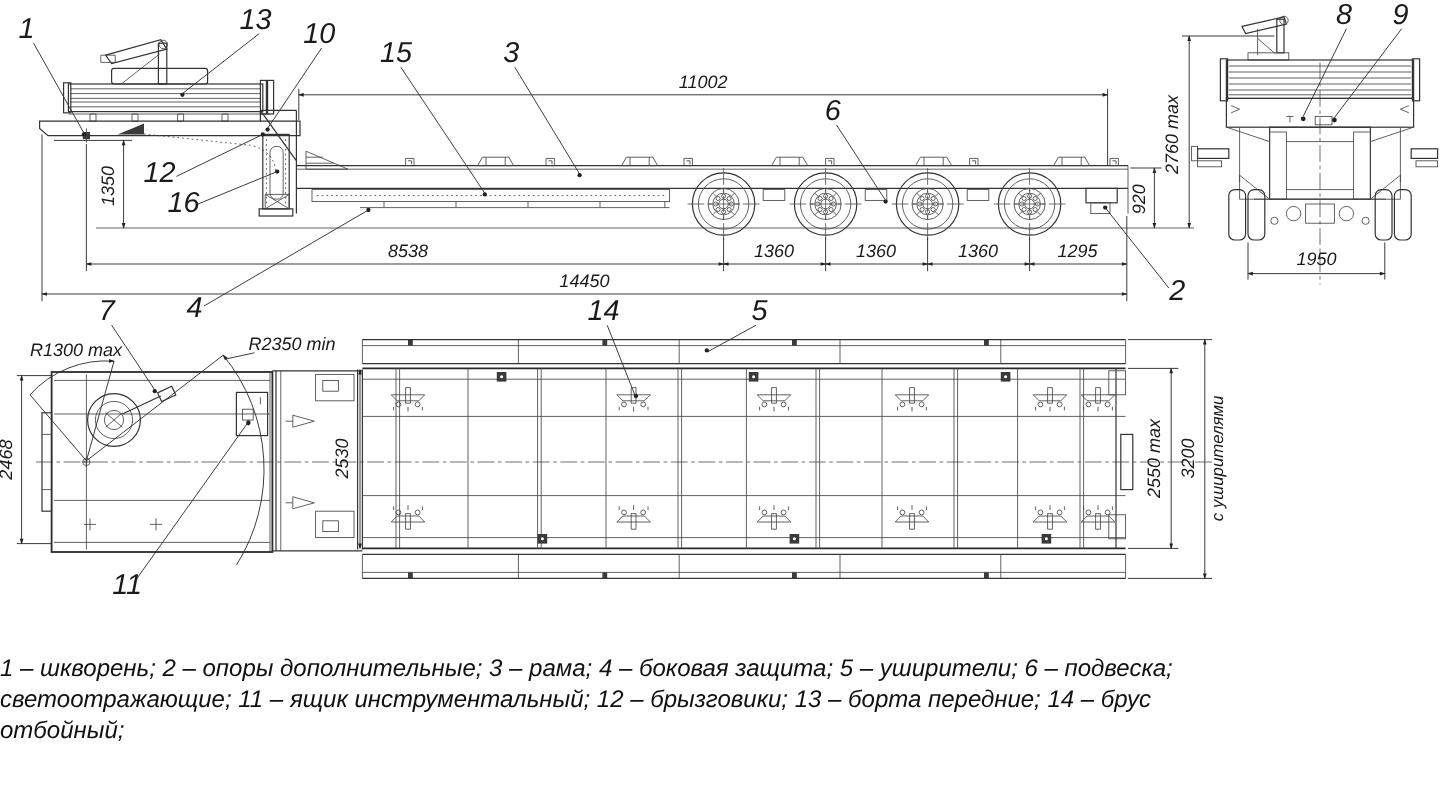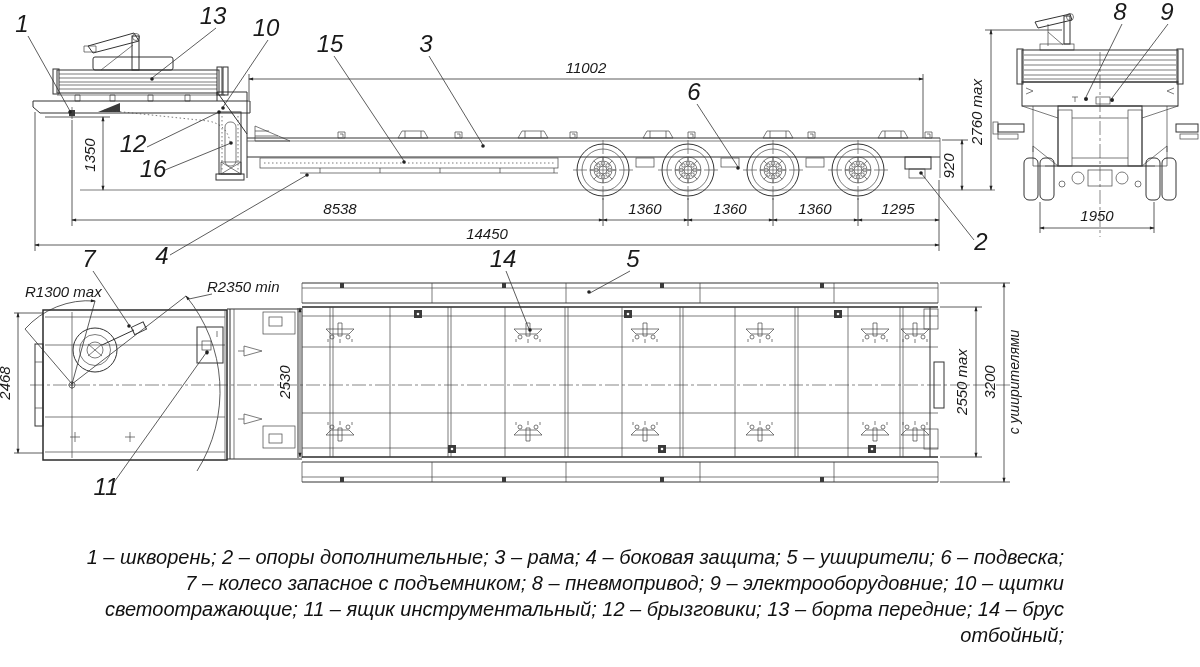--- a/index.html
+++ b/index.html
@@ -11,21 +11,21 @@
   .bold{stroke:#2b2b2b;fill:none;stroke-width:1.5;}
   .fill{fill:#3a3a3a;stroke:none;}
   .dim,.ext,.lead{stroke:#333;fill:none;stroke-width:.8;}
   .cl{stroke:#555;fill:none;stroke-width:.7;stroke-dasharray:14 3 3 3;}
   .dot{fill:#222;stroke:none;}
   text{fill:#1a1a1a;font-style:italic;}
   .dimtxt{font-size:15px;text-anchor:middle;}
   .calltxt{font-size:24px;text-anchor:middle;}
   .rtxt{font-size:15px;text-anchor:start;}
   .note{font-size:14px;text-anchor:middle;}
-  .legend{position:absolute;left:0;top:544px;width:1064px;text-align:right;
+  .legend{position:absolute;left:0;top:544px;width:1064px;text-align:left;
           font-style:italic;font-size:20px;line-height:26px;color:#111;}
 </style>
 </head>
 <body>
 
 <div class="page">
 <svg width="1200" height="545" viewBox="0 0 1200 545">
   <defs>
     <marker id="arr" viewBox="0 0 10 10" refX="8.6" refY="5" markerWidth="11" markerHeight="6" orient="auto-start-reverse">
       <path d="M0,1.8 L10,5 L0,8.2 z" fill="#222"></path>
@@ -342,16 +342,15 @@
       <text class="calltxt" x="89" y="267">7</text>
       <text class="calltxt" x="106" y="495">11</text>
       <text class="calltxt" x="503" y="267">14</text>
       <text class="calltxt" x="633" y="267">5</text>
     </g>
   </g>
 </svg>
 
 <div class="legend">
   <div>1 – шкворень; 2 – опоры дополнительные; 3 – рама; 4 – боковая защита; 5 – уширители; 6 – подвеска;</div>
-  <div>7 – колесо запасное с подъемником; 8 – пневмопривод; 9 – электрооборудовние; 10 – щитки</div>
   <div>светоотражающие; 11 – ящик инструментальный; 12 – брызговики; 13 – борта передние; 14 – брус отбойный;</div>
 </div>
 </div>
 
 </body></html>

